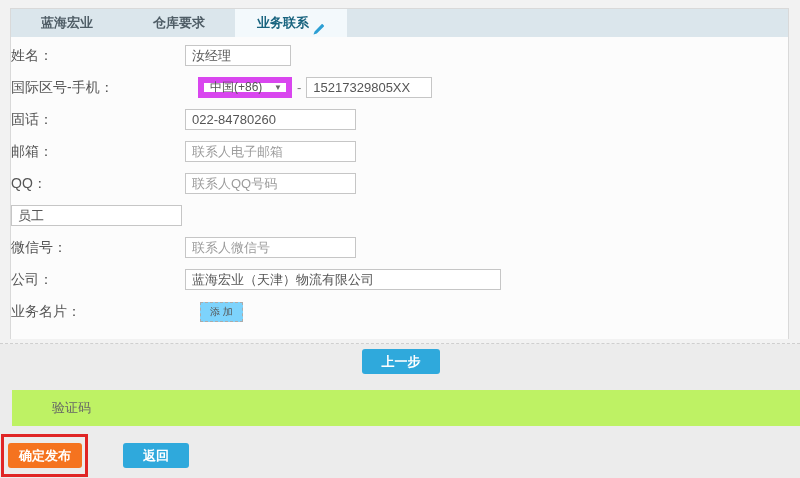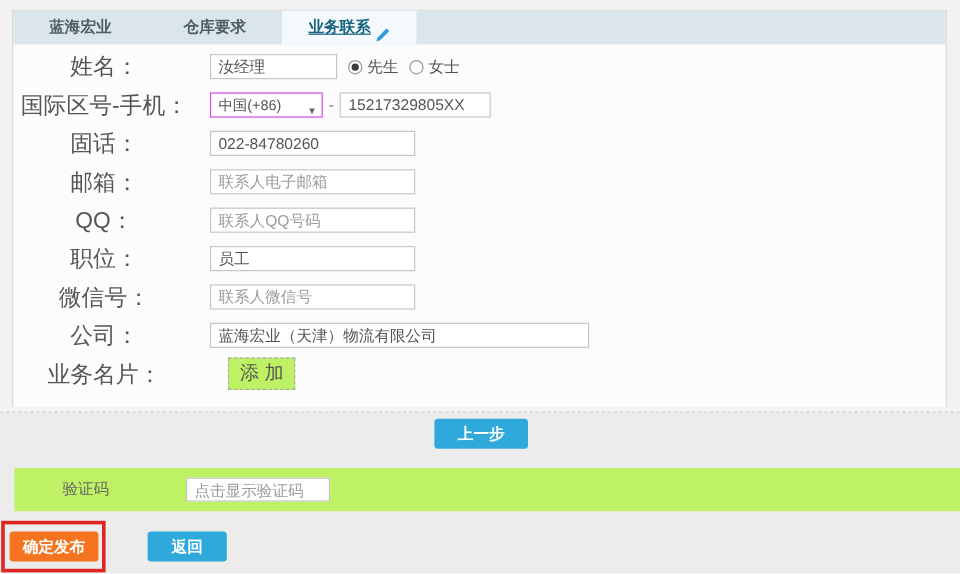--- a/index.html
+++ b/index.html
@@ -5,44 +5,44 @@
   html,body{margin:0;padding:0;}
   body{font-family:"Liberation Sans","DejaVu Sans",sans-serif;}
   .page{position:relative;width:800px;height:478px;background:#ececec;overflow:hidden;}
   .upper-bg{position:absolute;left:0;top:0;width:800px;height:343px;background:#f2f2f2;
             border-bottom:1px dashed #cfcfcf;}
   .panel{position:absolute;left:10px;top:8px;width:779px;height:331px;background:#fcfcfc;
          border:1px solid #d9d9d9;border-bottom:none;box-sizing:border-box;}
   .tabbar{display:flex;height:28px;background:#dbe6ec;}
   .tab{width:112px;height:28px;line-height:28px;text-align:center;font-size:13px;font-weight:bold;
        color:#4f5d66;cursor:pointer;display:flex;align-items:center;justify-content:center;gap:4px;}
-  .tab.active{background:#f3f9fc;color:#19647f;text-decoration:underline;}
+  .tab.active{background:#f3f9fc;color:#19647f;}
   .pencil-icon{display:inline-block;width:12px;height:12px;}
   .form{padding-top:8px;}
   .row{display:flex;align-items:center;margin-bottom:11px;height:21px;}
-  .row-label{width:152px;text-align:center;font-size:19px;color:#555;margin-right:12px;white-space:nowrap;}
+  .row-label{width:152px;text-align:left;font-size:14px;color:#555;margin-right:22px;white-space:nowrap;}
   .txt{height:21px;box-sizing:border-box;border:1px solid #c6c6c6;background:#fff;font-size:13px;
        color:#555;padding:0 6px;font-family:inherit;}
   .txt::placeholder{color:#9b9b9b;opacity:1;}
   .w-name{width:106px;}
   .w-std{width:171px;}
   .w-phone{width:126px;}
   .w-company{width:316px;}
-  .select-box{width:94px;height:21px;box-sizing:border-box;border:1px solid #d946ef;background:#fff;
-       font-size:12px;color:#555;display:flex;align-items:flex-end;padding:0 4px 0 6px;cursor:pointer;}
+  .select-box{width:94px;height:21px;box-sizing:border-box;border:6px solid #d946ef;background:#fff;
+       font-size:12px;color:#555;display:flex;align-items:center;padding:0 4px 0 6px;cursor:pointer;margin-left:13px;}
   .select-box .sel-text{flex:1;}
   .chevron{font-size:8px;color:#666;}
   .dash-sep{margin:0 5px;color:#777;font-size:13px;}
   .radio-group{display:flex;align-items:center;margin-left:9px;gap:9px;}
   .radio-item{display:flex;align-items:center;gap:4px;font-size:13px;color:#555;cursor:pointer;}
   .radio-circle{width:12px;height:12px;border-radius:50%;border:1px solid #9a9a9a;background:#fdfdfd;
        box-sizing:border-box;position:relative;}
   .radio-circle.checked::after{content:"";position:absolute;left:2px;top:2px;width:6px;height:6px;
        border-radius:50%;background:#3c3c3c;}
-  .add-btn{margin-left:15px;border:1px dashed #ababab;background:#bef264;color:#555;font-size:16px;
+  .add-btn{margin-left:15px;border:1px dashed #ababab;background:#7dd3fc;color:#555;font-size:10px;
        padding:2px 9px;cursor:pointer;font-family:inherit;}
   .btn{border:none;color:#fff;font-weight:bold;font-size:13px;border-radius:3px;cursor:pointer;
        font-family:Liberation Serif, serif;text-align:center;}
   .btn-prev{position:absolute;left:362px;top:349px;width:78px;height:25px;background:#2fa9dc;}
   .verify-strip{position:absolute;left:12px;top:390px;width:793px;height:36px;background:#bef264;}
   .verify-label{position:absolute;left:40px;top:0;height:36px;line-height:36px;font-size:13px;color:#666;}
   .verify-input{position:absolute;left:143px;top:8px;width:120px;height:20px;}
   .highlight-rect{position:absolute;left:1px;top:434px;width:87px;height:43px;
        border:3px solid #e02525;box-sizing:border-box;pointer-events:none;}
   .btn-submit{position:absolute;left:8px;top:443px;width:74px;height:25px;background:#f5731f;}
@@ -69,30 +69,20 @@
             <path d="M0.5 11.5 L1.6 8.4 L8.6 1.2 C8.9 0.9 9.4 0.9 9.7 1.2 L10.9 2.4 C11.2 2.7 11.2 3.2 10.9 3.5 L3.8 10.6 Z" fill="#2b9fd4"></path>
           </svg>
         </span>
       </div>
     </div>
 
     <div class="form">
       <div class="row">
         <span class="row-label">姓名：</span>
         <input class="txt w-name" type="text" value="汝经理" style="">
-        <span class="radio-group">
-          <span class="radio-item">
-            <span class="radio-circle checked"></span>
-            <span>先生</span>
-          </span>
-          <span class="radio-item">
-            <span class="radio-circle"></span>
-            <span>女士</span>
-          </span>
-        </span>
       </div>
 
       <div class="row">
         <span class="row-label">国际区号-手机：</span>
         <span class="select-box">
           <span class="sel-text">中国(+86)</span>
           <span class="chevron">▼</span>
         </span>
         <span class="dash-sep">-</span>
         <input class="txt w-phone" type="text" value="15217329805XX" style="">
@@ -107,21 +97,20 @@
         <span class="row-label">邮箱：</span>
         <input class="txt w-std" type="text" placeholder="联系人电子邮箱" style="">
       </div>
 
       <div class="row">
         <span class="row-label">QQ：</span>
         <input class="txt w-std" type="text" placeholder="联系人QQ号码" style="">
       </div>
 
       <div class="row">
-        <span class="row-label">职位：</span>
         <input class="txt w-std" type="text" value="员工" style="">
       </div>
 
       <div class="row">
         <span class="row-label">微信号：</span>
         <input class="txt w-std" type="text" placeholder="联系人微信号" style="">
       </div>
 
       <div class="row">
         <span class="row-label">公司：</span>
@@ -132,19 +121,18 @@
         <span class="row-label">业务名片：</span>
         <button class="add-btn">添 加</button>
       </div>
     </div>
   </div>
 
   <button class="btn btn-prev">上一步</button>
 
   <div class="verify-strip">
     <span class="verify-label">验证码</span>
-    <input class="txt verify-input" type="text" placeholder="点击显示验证码" style="">
   </div>
 
   <button class="btn btn-submit">确定发布</button>
   <button class="btn btn-back">返回</button>
   <div class="highlight-rect"></div>
 </div>
 
 </body></html>

